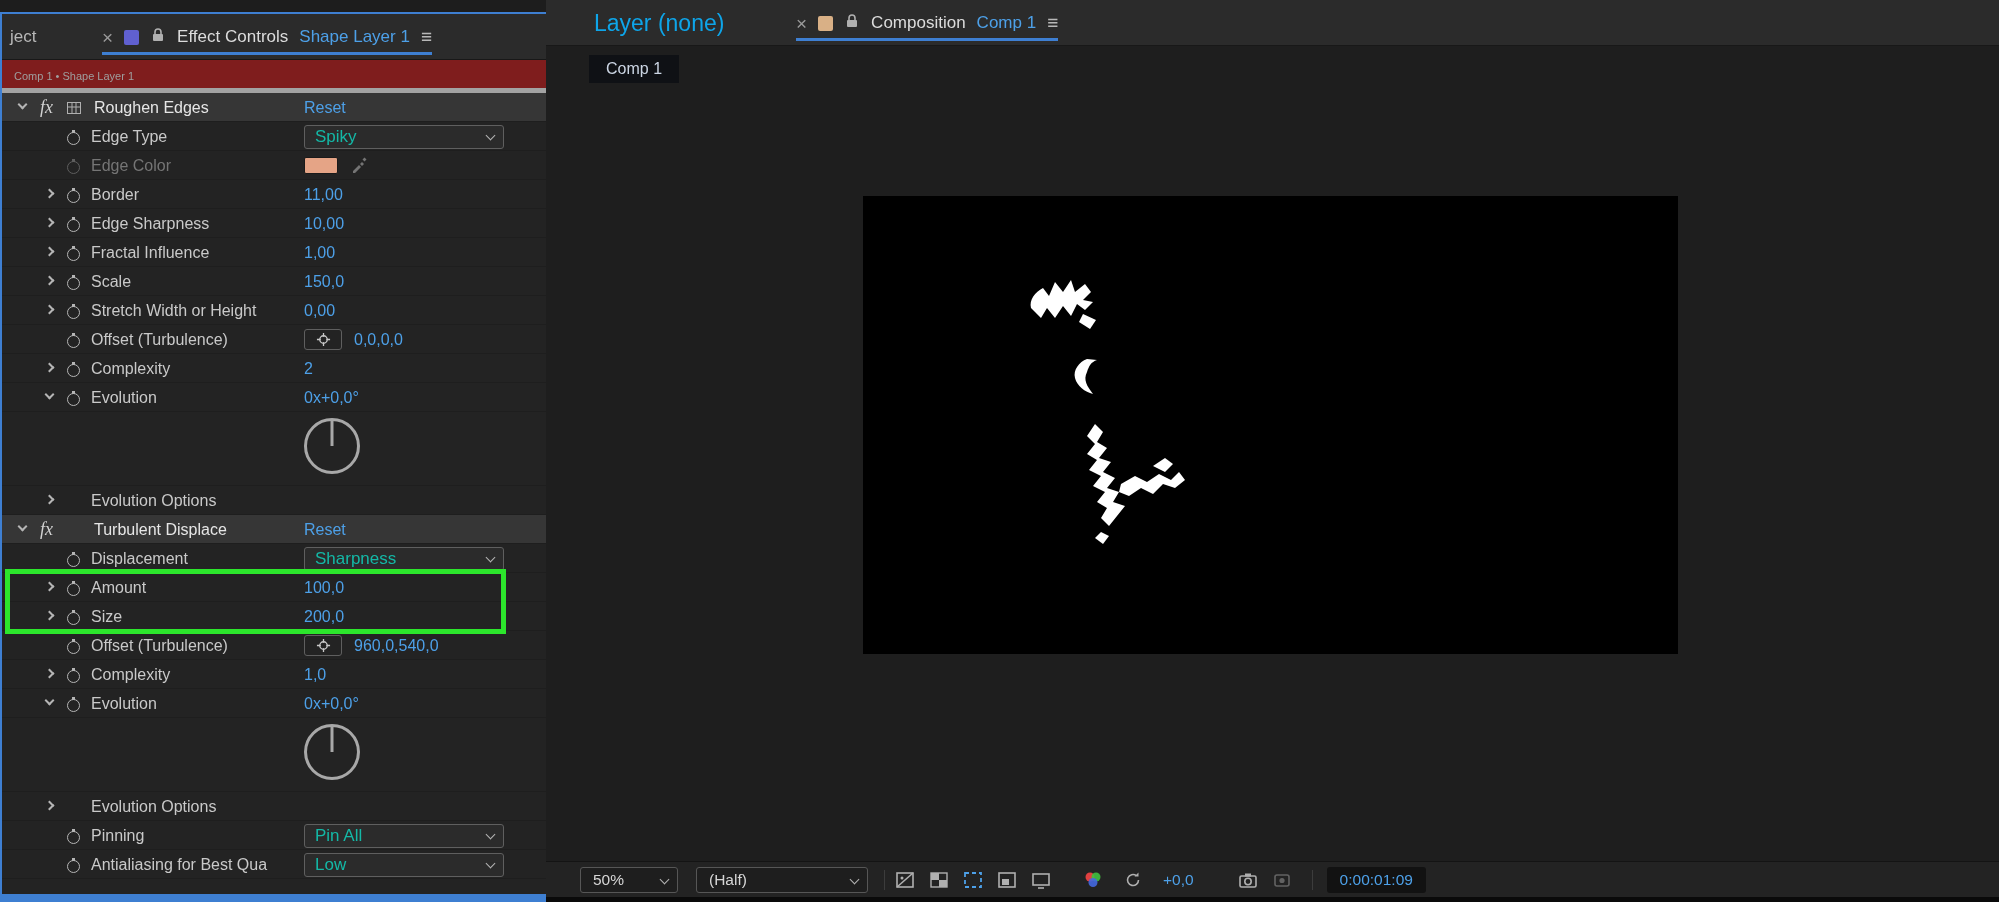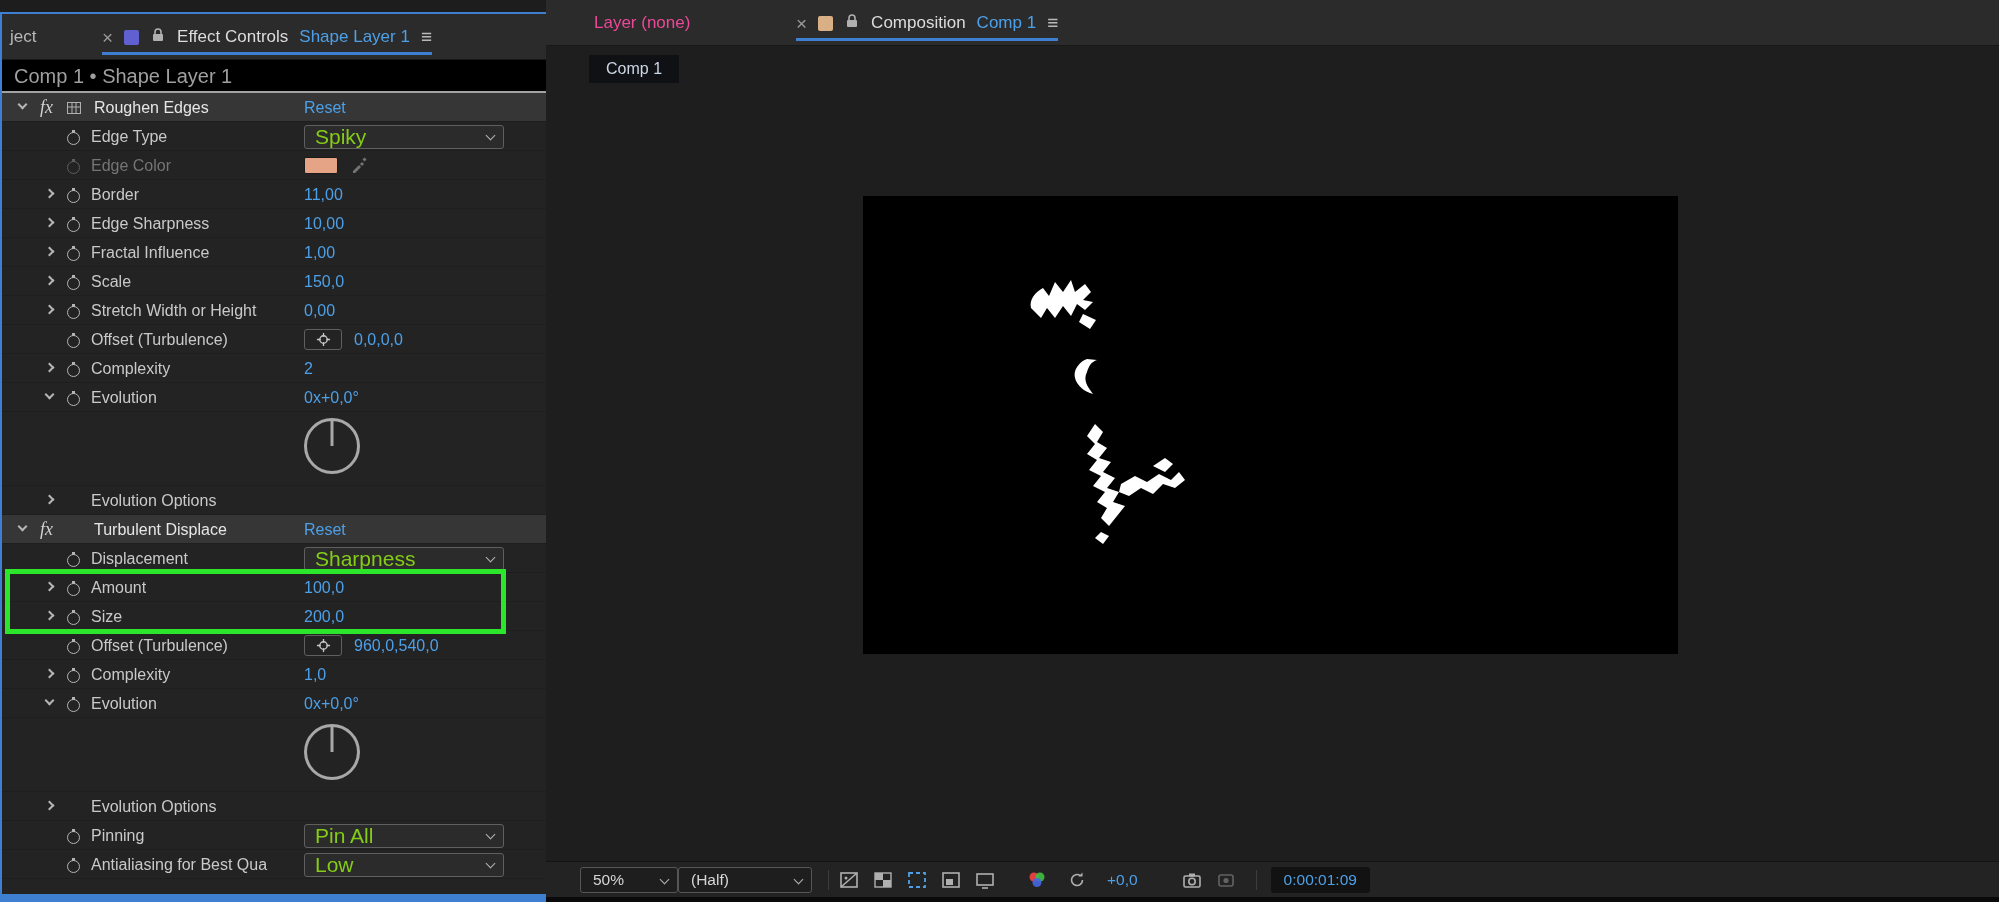--- a/index.html
+++ b/index.html
@@ -17,22 +17,22 @@
   .partial-tab{position:absolute;left:8px;top:0;line-height:46px;color:#b8b8b8;font-size:17px}
   .tabgroup{position:absolute;top:0;height:46px;display:flex;align-items:center;gap:11px}
   .tabgroup::after{content:"";position:absolute;left:0;right:0;bottom:5px;height:3px;background:var(--underline_blue,#3e7fd2)}
   .tab-close{color:#9a9a9a;font-size:19px;line-height:1}
   .chip{width:15px;height:15px;border-radius:2px}
   .tab-title{color:#dcdcdc;font-size:17px;white-space:nowrap}
   .tab-target{color:var(--accent_blue,#4da0e8);font-size:17px;white-space:nowrap}
   .tab-menu{color:#b8b8b8;font-size:19px}
   .overflow{position:absolute;right:10px;top:0;line-height:46px;color:#cfcfcf;font-size:20px}
 
-  .breadcrumb{height:33px;line-height:33px;padding-left:12px;color:#9f9f9f;background:#000000;
-    border-bottom:2px solid #a3a3a3;font-size:20px}
+  .breadcrumb{height:33px;line-height:33px;padding-left:12px;color:#9f9f9f;background:#7f1d1d;
+    border-bottom:5px solid #a3a3a3;font-size:11px}
 
   .rows{position:relative}
   .r{position:relative;height:29px;background:#232323;border-bottom:1px solid #1e1e1e}
   .r.hdr{background:#363636}
   .r.tall{height:74px}
   .chev{position:absolute;left:44px;top:10px;width:7px;height:7px;
     border-right:2px solid #b5b5b5;border-bottom:2px solid #b5b5b5;transform:rotate(-45deg)}
   .chev.down{transform:rotate(45deg);top:8px}
   .chev.hpos{left:17px}
   .fx{position:absolute;left:38px;top:0;line-height:29px;font-style:italic;
@@ -44,38 +44,38 @@
   .sw::before{content:"";position:absolute;left:1px;top:2px;width:11px;height:11px;
     border:1.6px solid #b5b5b5;border-radius:50%}
   .sw::after{content:"";position:absolute;left:6px;top:0;width:3px;height:3px;background:#b5b5b5}
   .lbl{position:absolute;left:89px;top:0;line-height:29px;color:#c9c9c9;font-size:16px;white-space:nowrap}
   .val{position:absolute;left:302px;top:0;line-height:29px;color:var(--value_blue,#4da0e8);font-size:16px}
   .val.off{left:352px}
   .dim .sw,.dim .cb{opacity:.4}
   .dim .lbl{color:#757575}
   .dd{position:absolute;left:302px;top:3px;width:200px;height:24px;background:#2b2b2b;
     border:1px solid #5f5f5f;border-radius:3px}
-  .ddt{position:absolute;left:10px;top:0;line-height:22px;color:#84cc16;font-size:21px}
+  .ddt{position:absolute;left:10px;top:0;line-height:22px;color:#14b8a6;font-size:17px}
   .ddc{position:absolute;right:9px;top:6px;width:7px;height:7px;
     border-right:1.8px solid #b5b5b5;border-bottom:1.8px solid #b5b5b5;transform:rotate(45deg)}
   .xh{position:absolute;left:302px;top:4px;width:38px;height:21px;border:1px solid #5f5f5f;
     border-radius:3px;display:flex;align-items:center;justify-content:center}
   .dial{position:absolute;left:302px;top:6px;width:56px;height:56px;border:3px solid #a8a8a8;border-radius:50%}
   .dial::after{content:"";position:absolute;left:50%;top:0;width:3px;height:50%;background:#a8a8a8;transform:translateX(-50%)}
   .swatch{position:absolute;left:302px;top:6px;width:34px;height:17px;border-radius:2px;border:1px solid #1a1a1a}
   .eyedrop{position:absolute;left:348px;top:5px;opacity:.75}
   .cb{position:absolute;left:303px;top:6px;width:17px;height:17px;border:2px solid #7a7a7a;border-radius:2px}
   .cb-lbl{position:absolute;left:330px;top:0;line-height:29px;color:#757575;font-size:16px}
   .green-box{position:absolute;left:3px;top:555px;width:501px;height:65px;
     border:5px solid var(--green_highlight,#2ce62c);pointer-events:none;z-index:5}
 
   
   .comp-panel{position:absolute;left:546px;top:0;right:0;height:897px;background:#1e1e1e}
   .comp-panel .tabbar{background:#2b2b2b}
-  .inactive-tab{position:absolute;left:48px;top:0;line-height:46px;color:#ec4899;font-size:17px}
+  .inactive-tab{position:absolute;left:48px;top:0;line-height:46px;color:#0ea5e9;font-size:23px}
   .viewer{position:absolute;left:0;top:46px;right:0;bottom:36px;background:#1e1e1e}
   .viewer-tab{position:absolute;left:43px;top:9px;height:28px;line-height:28px;padding:0 17px;
     background:#0f1115;color:#ccd6e4;font-size:16px;z-index:2}
   .canvas{position:absolute;left:317px;top:150px;width:815px;height:458px;background:#000}
 
   
   .toolbar{position:absolute;left:0;bottom:0;right:0;height:36px;background:#232323;
     border-top:1px solid #141414;display:flex;align-items:center;padding-left:34px}
   .dd2{position:relative;height:26px;background:#1e1e1e;border:1px solid #565656;border-radius:3px;
     color:#d6d6d6;font-size:15.5px;line-height:24px;padding:0 26px 0 12px}
@@ -344,21 +344,21 @@
           </g>
         </svg>
       </div>
     </div>
 
     <div class="toolbar">
       <div class="dd2" style="width:98px">
         <span>50%</span>
         <span class="ddc"></span>
       </div>
-      <div class="dd2" style="width:134px;">
+      <div class="dd2" style="width:172px;margin-left:18px">
         <span>(Half)</span>
         <span class="ddc"></span>
       </div>
       <span class="vsep"></span>
 
       <span class="tbi">
         <svg width="22" height="22" viewBox="0 0 22 22">
             <rect x="3" y="4" width="16" height="14" fill="none" stroke="#b0b0b0" stroke-width="1.6"></rect>
             <path d="M3 18 L19 4" stroke="#b0b0b0" stroke-width="1.6"></path>
             <circle cx="8" cy="9" r="1.5" fill="#b0b0b0"></circle>

